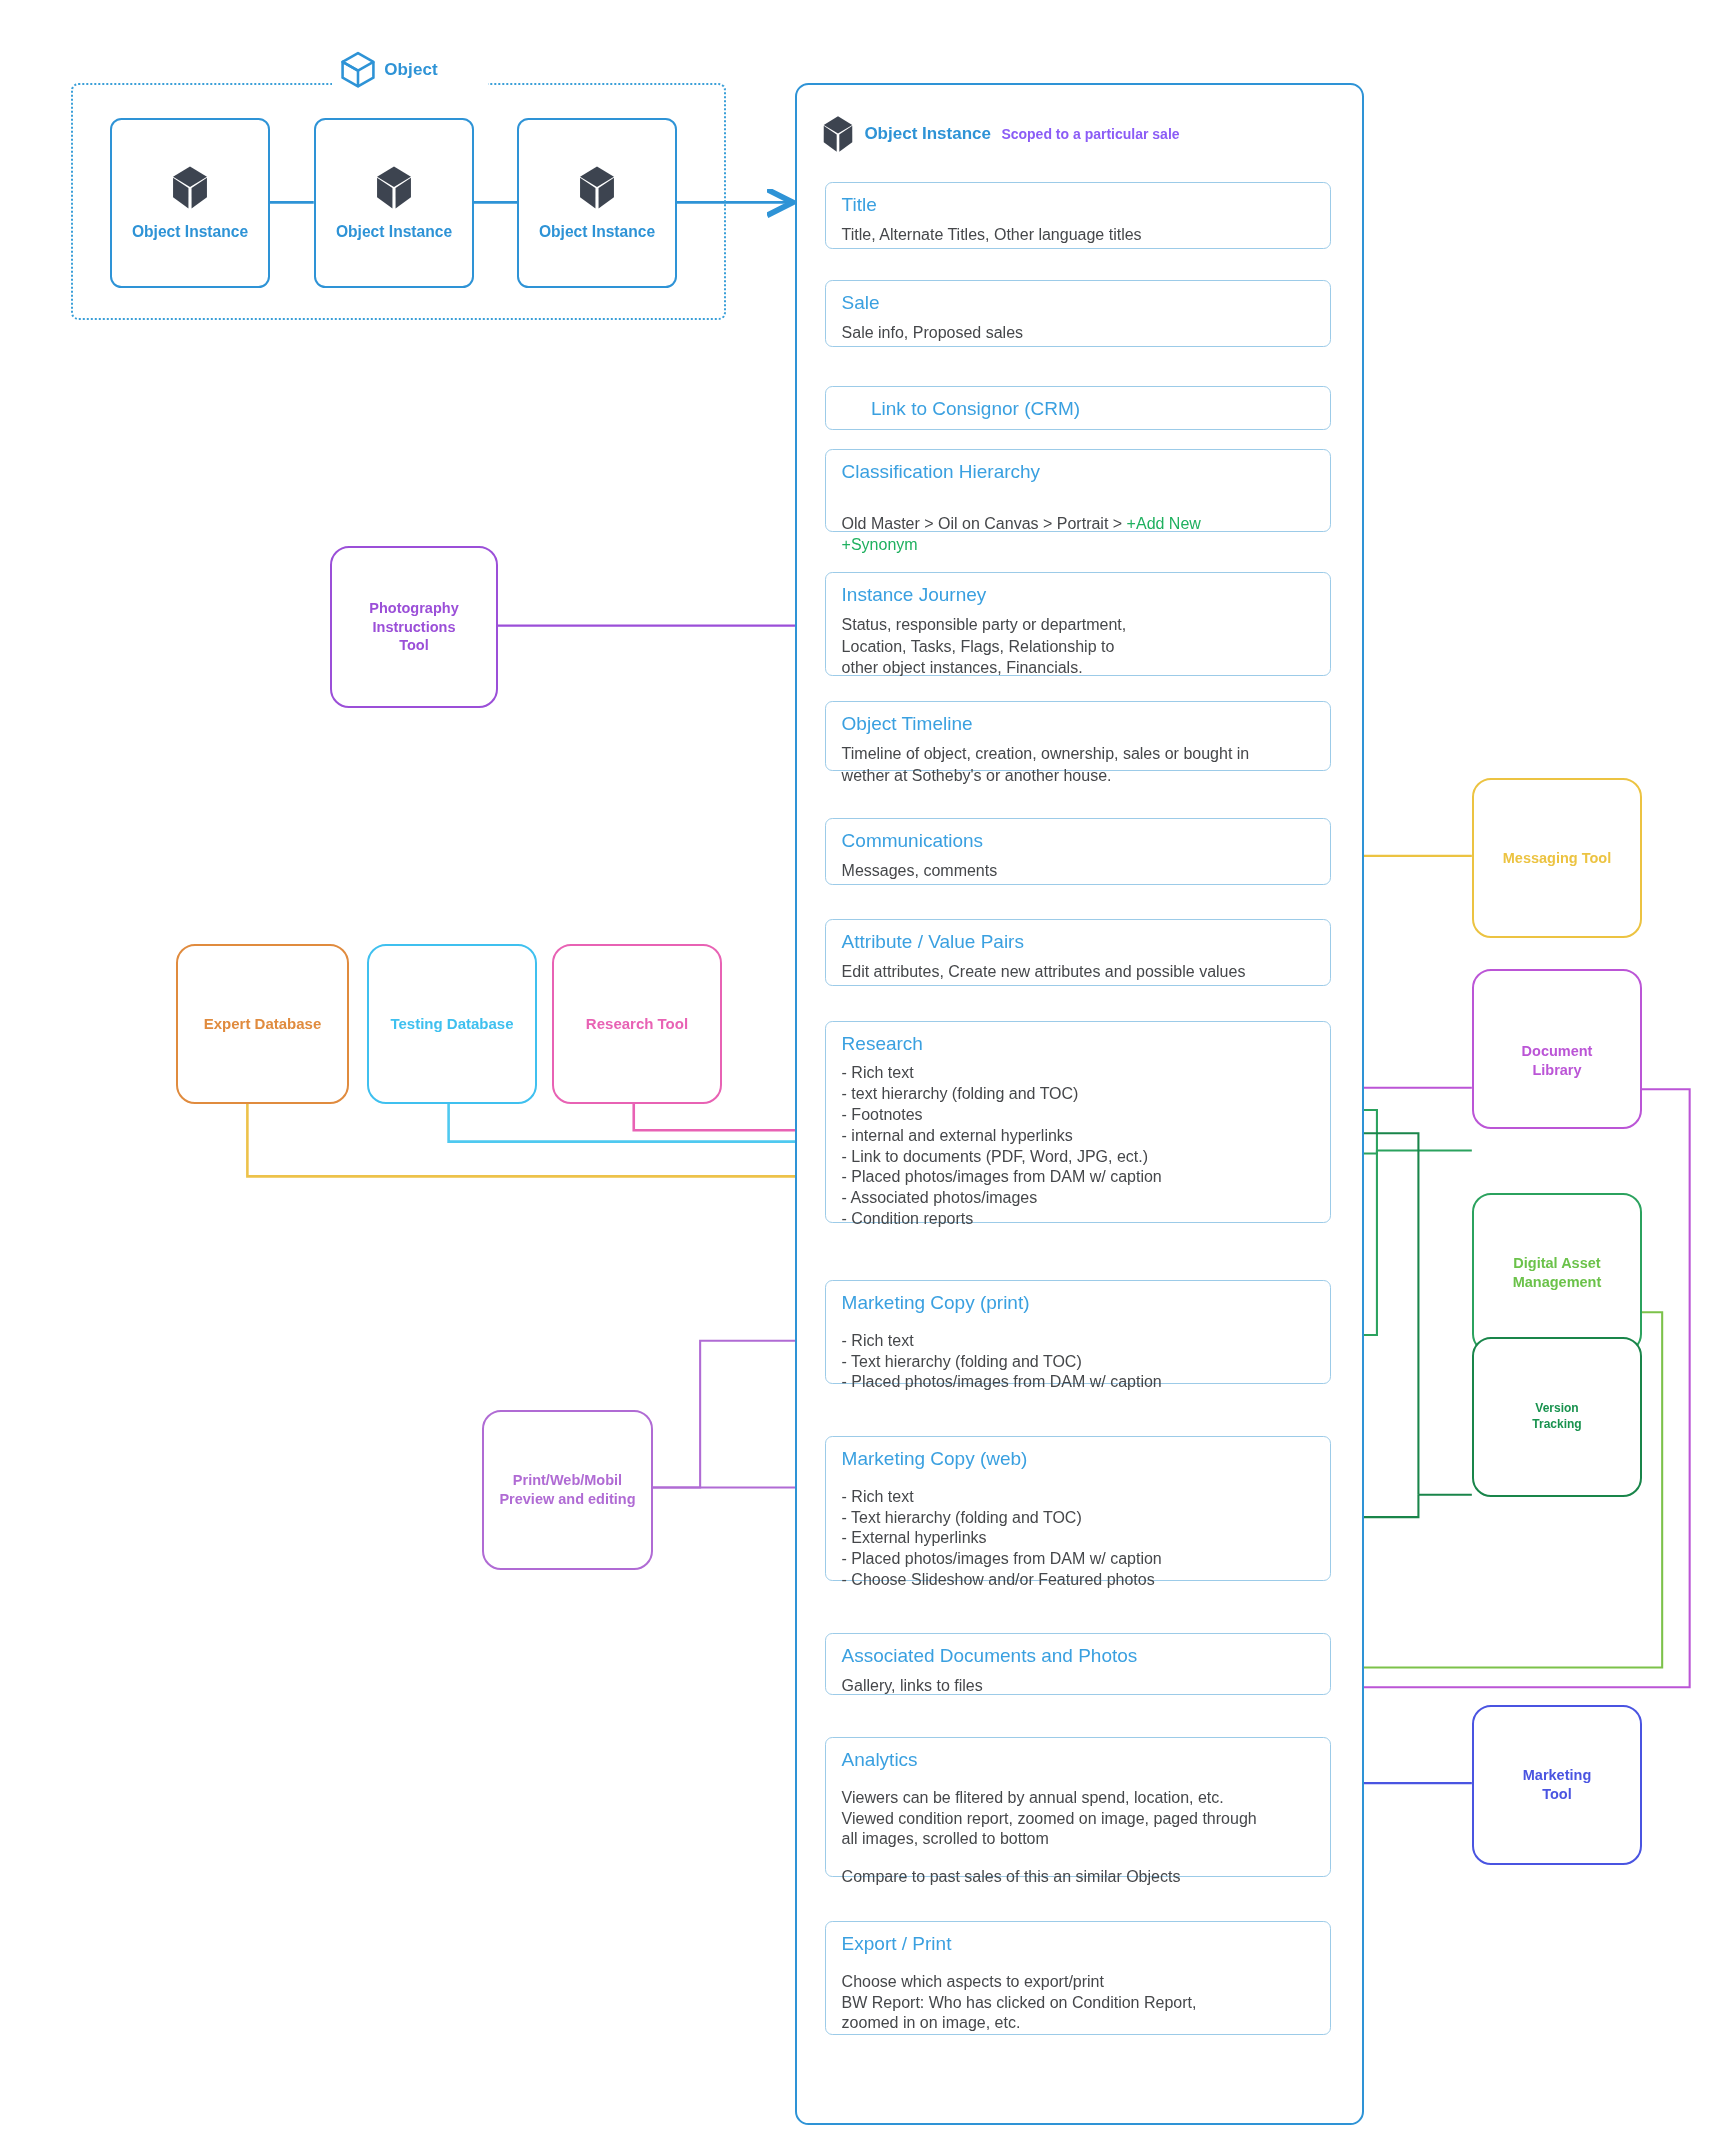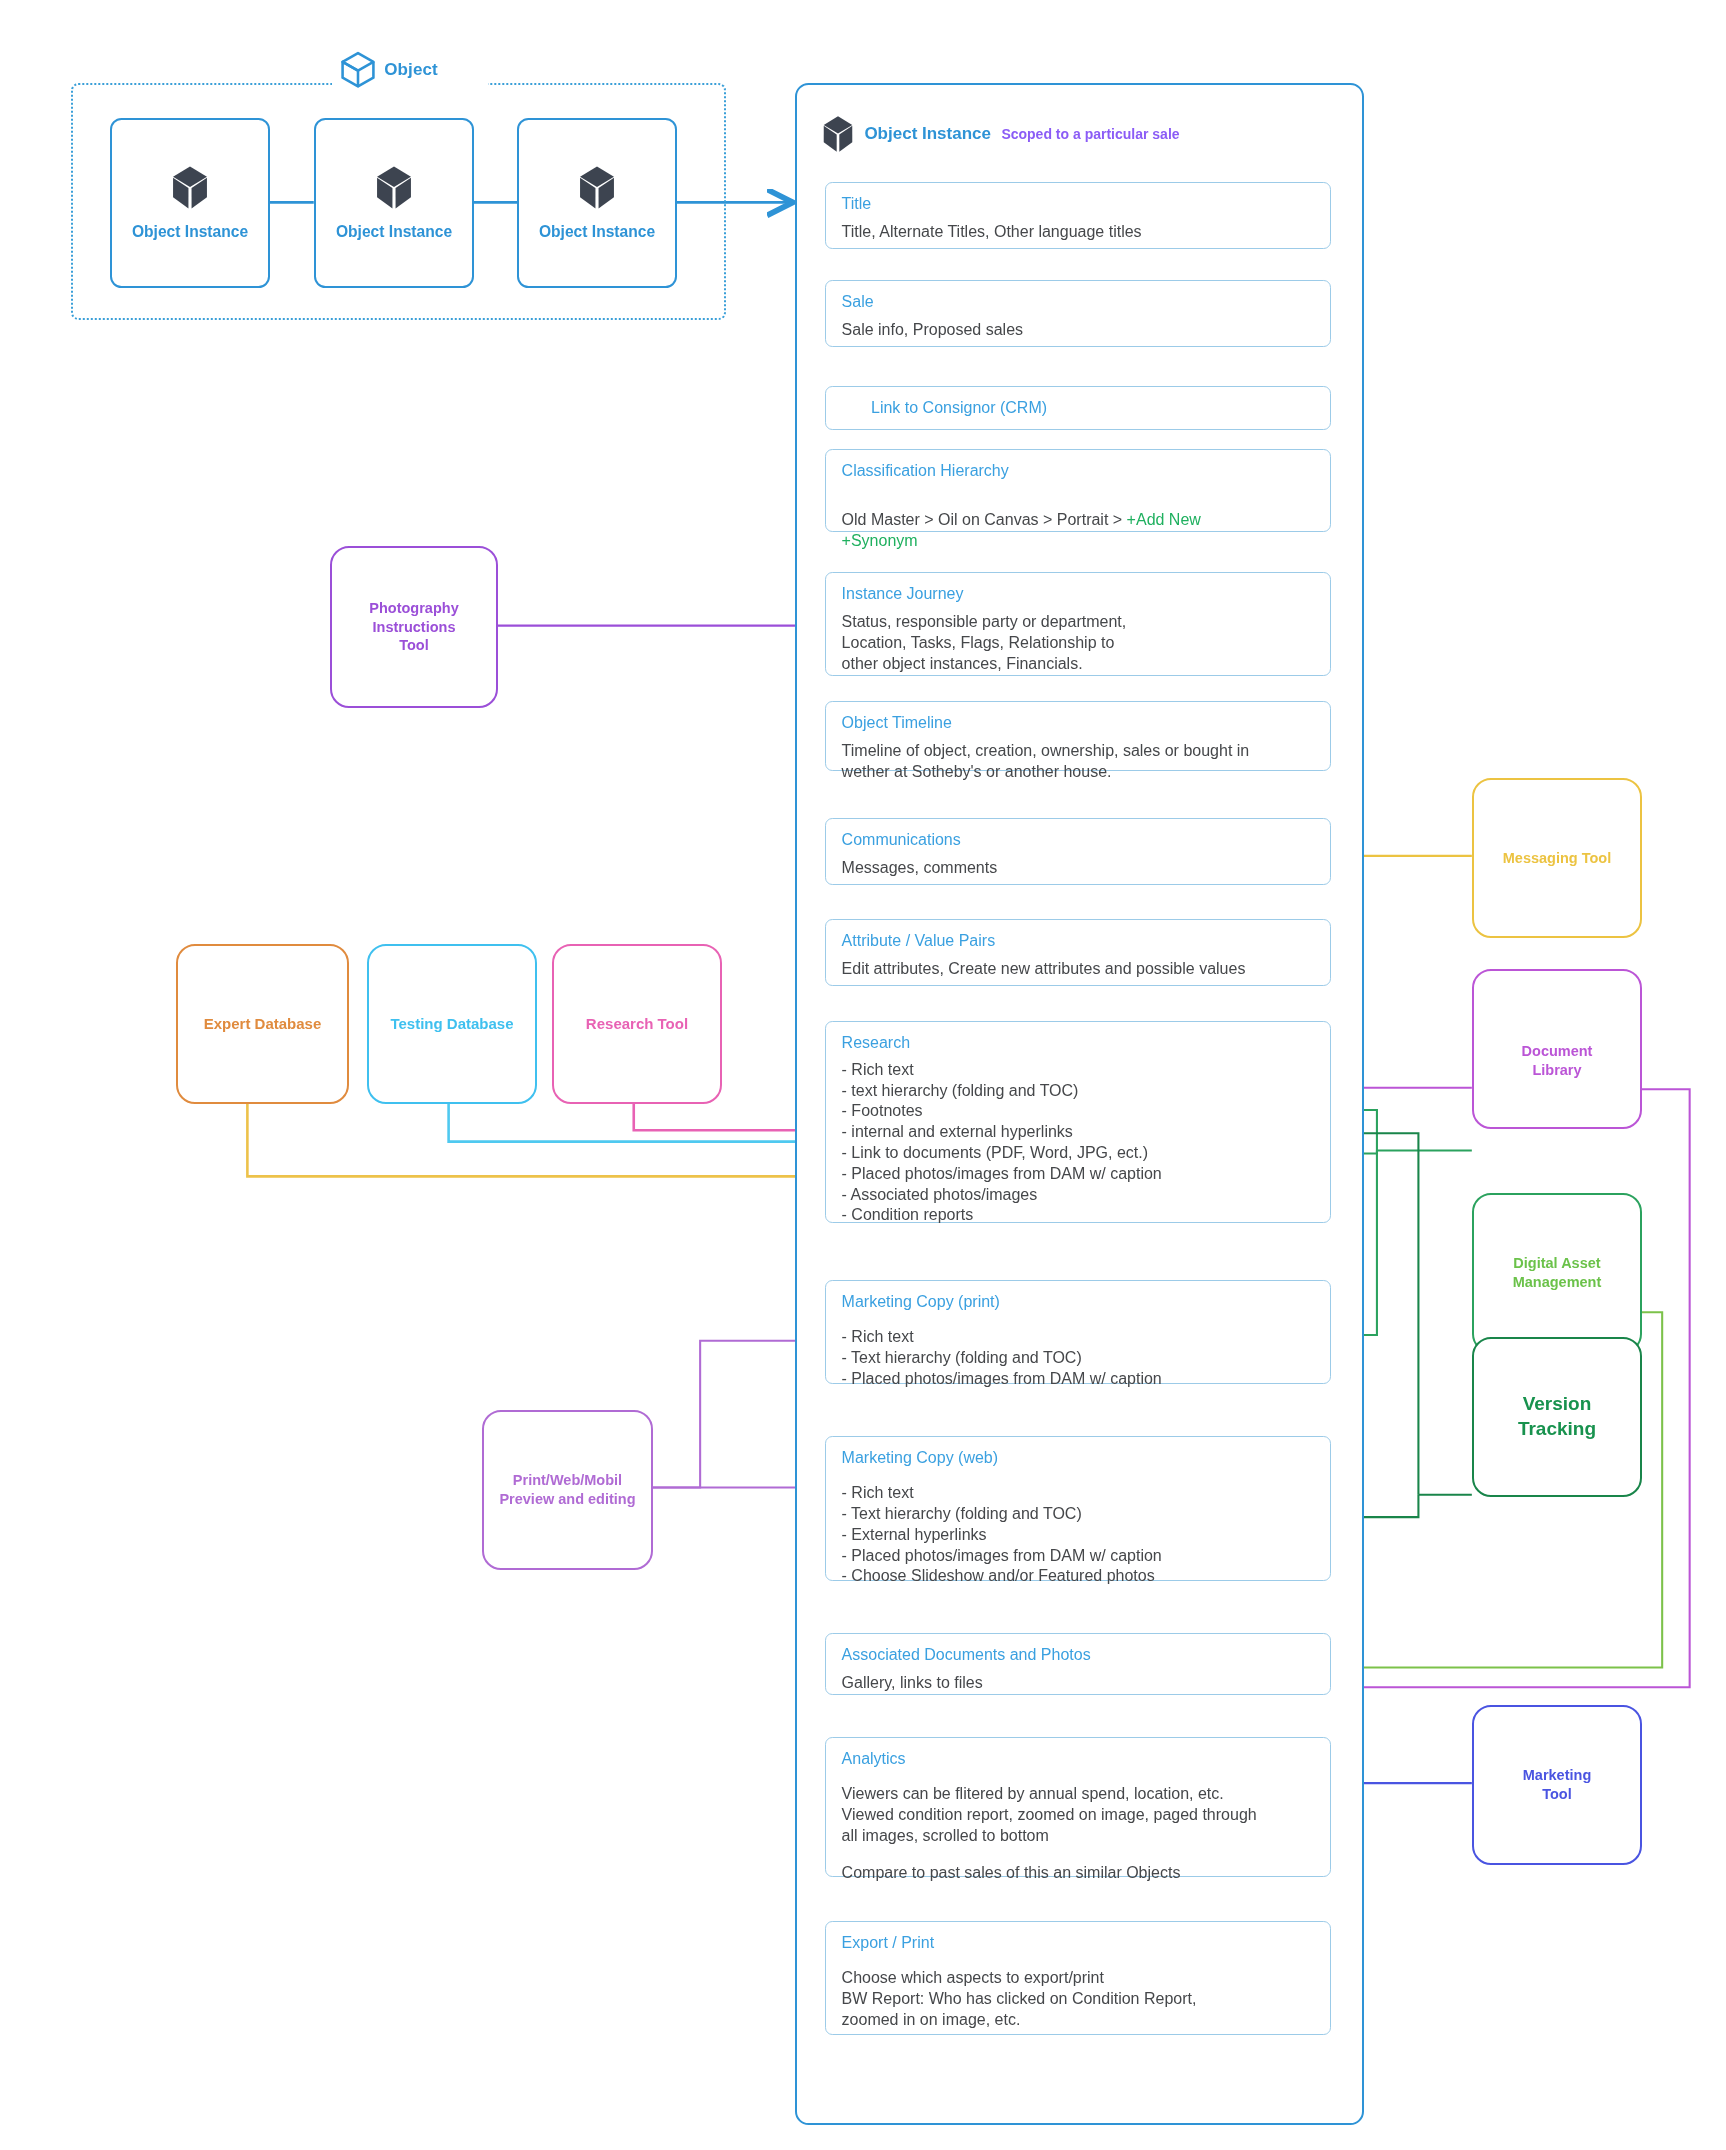--- a/index.html
+++ b/index.html
@@ -41,21 +41,21 @@
     position:absolute;left:25px;top:30px;display:flex;align-items:center;gap:10.4px;
   }
   .panel-header .ph-title{color:#2e93d6;font-weight:bold;font-size:17px;}
   .panel-header .ph-sub{color:#8b5cf6;font-weight:bold;font-size:14px;}
 
   .sec-card{
     position:absolute;left:825px;width:506px;
     border:1.6px solid #9ccbe8;border-radius:7.3px;background:#ffffff;
     box-sizing:border-box;padding:11.4px 15.6px;
   }
-  .sec-title{color:#3aa0e0;font-size:16px;margin:0 0 7.3px 0;line-height:1.2;}
+  .sec-title{color:#3aa0e0;font-size:19px;margin:0 0 7.3px 0;line-height:1.2;}
   .sec-body{color:#45474a;font-size:16px;line-height:1.32;white-space:pre-line;}
   .sec-body.tight{line-height:1.30;}
   .sec-gap{margin-top:15.6px;}
   .green-add{color:#1fb05f;}
 
   
   .tool-box{
     position:absolute;border-radius:19px;background:#ffffff;
     display:flex;align-items:center;justify-content:center;text-align:center;
     font-weight:bold;line-height:1.3;
@@ -63,21 +63,21 @@
 
   #tool-photography{left:330px;top:546px;width:164px;height:158px;border:2.1px solid #9b4fd8;color:#9b4fd8;font-size:14.5px;}
   #tool-expert{left:176px;top:944px;width:169px;height:156px;border:2.1px solid #e08b3e;color:#e08b3e;font-size:15px;}
   #tool-testing{left:367px;top:944px;width:166px;height:156px;border:2.1px solid #3fc0ef;color:#3fc0ef;font-size:15px;}
   #tool-research{left:552px;top:944px;width:166px;height:156px;border:2.1px solid #e862b4;color:#e862b4;font-size:15px;}
   #tool-preview{left:482px;top:1410px;width:167px;height:156px;border:2.1px solid #b06bd4;color:#b06bd4;font-size:14.5px;}
 
   #tool-messaging{left:1472px;top:778px;width:166px;height:156px;border:2.1px solid #ecc341;color:#ecc341;font-size:14.5px;}
   #tool-doclibrary{left:1472px;top:969px;width:166px;height:156px;border:2.1px solid #bb55d6;color:#bb55d6;font-size:14.5px;}
   #tool-dam{left:1472px;top:1193px;width:166px;height:156px;border:2.1px solid #2ba25e;color:#6bc24a;font-size:14.5px;}
-  #tool-version{left:1472px;top:1337px;width:166px;height:156px;border:2.1px solid #19854a;color:#18924e;font-size:19px;align-items:center;}
+  #tool-version{left:1472px;top:1337px;width:166px;height:156px;border:2.1px solid #19854a;color:#18924e;font-size:12px;align-items:center;}
   #tool-marketing{left:1472px;top:1705px;width:166px;height:156px;border:2.1px solid #4a54e1;color:#4a54e1;font-size:14.5px;}
 </style>
 </head>
 <body>
 
 <div id="canvas">
 
   <svg id="wires" viewBox="0 0 3330 4147">
     <defs>
       <marker id="arrowblue" markerWidth="12" markerHeight="12" refX="9" refY="5" orient="auto">

